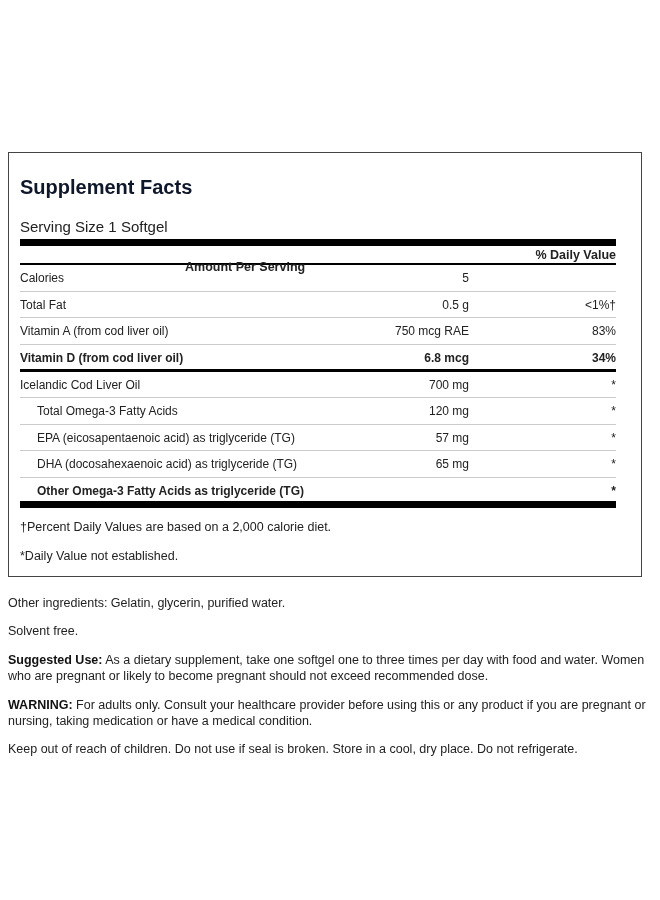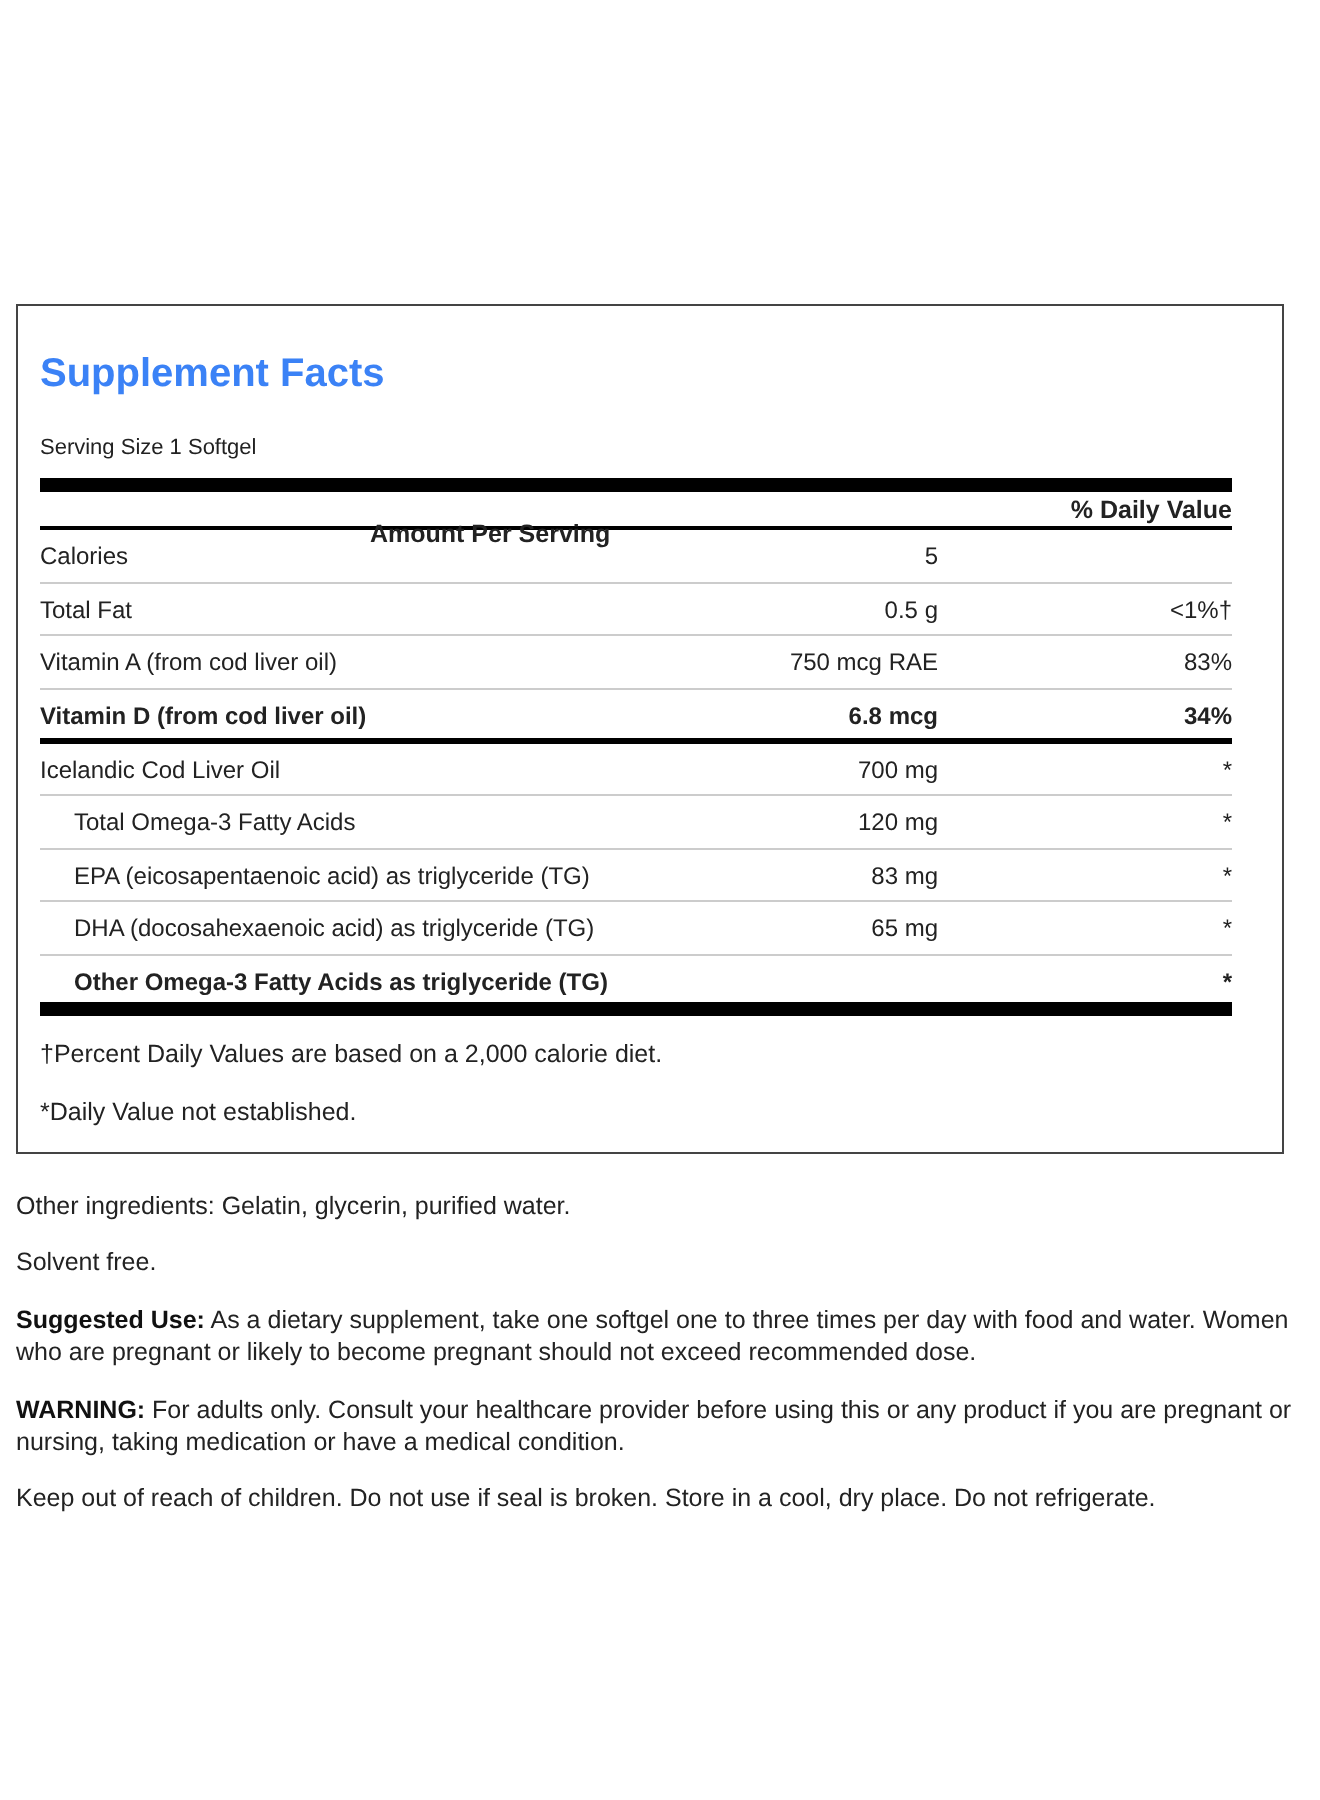--- a/index.html
+++ b/index.html
@@ -1,19 +1,19 @@
 <!DOCTYPE html>
 <html><head>
 <meta charset="utf-8">
 <style>
   html, body { margin:0; padding:0; background:#ffffff; }
   body { width:660px; height:900px; position:relative; font-family:"Liberation Sans", sans-serif; color:#222; overflow:hidden; }
   .facts-box { position:absolute; left:8px; top:152px; width:634px; height:425px; border:1px solid #444; box-sizing:border-box; }
-  .title { position:absolute; left:11px; top:23px; font-size:20px; font-weight:bold; color:#3b82f6; margin:0; }
-  .serving { position:absolute; left:11px; top:65px; font-size:11px; }
+  .title { position:absolute; left:11px; top:23px; font-size:20px; font-weight:bold; color:#0f172a; margin:0; }
+  .serving { position:absolute; left:11px; top:65px; font-size:15px; }
   .thick-bar { position:absolute; left:11px; width:596px; background:#000; }
   .thick-bar.top { top:86px; height:7px; }
   .thick-bar.bottom { top:348px; height:7px; }
   .header-row { position:absolute; left:11px; top:93px; width:596px; height:17px; border-bottom:2px solid #000; font-size:12.5px; font-weight:bold; }
   .header-row .h-amount { position:absolute; left:165px; top:14px; }
   .header-row .h-dv { position:absolute; right:0; top:2px; }
   .rows { position:absolute; left:11px; top:112px; width:596px; }
   .row { position:relative; height:25.5px; border-bottom:1px solid #ccc; font-size:12px; }
   .row.sep-thick { border-bottom:3px solid #000; height:24px;font-weight:bold; }
   .row.last { border-bottom:none;font-weight:bold; }
@@ -69,21 +69,21 @@
       <span class="amount">700 mg</span>
       <span class="dv">*</span>
     </div>
     <div class="row indent">
       <span class="name">Total Omega-3 Fatty Acids</span>
       <span class="amount">120 mg</span>
       <span class="dv">*</span>
     </div>
     <div class="row indent">
       <span class="name">EPA (eicosapentaenoic acid) as triglyceride (TG)</span>
-      <span class="amount">83 mg</span>
+      <span class="amount">57 mg</span>
       <span class="dv">*</span>
     </div>
     <div class="row indent">
       <span class="name">DHA (docosahexaenoic acid) as triglyceride (TG)</span>
       <span class="amount">65 mg</span>
       <span class="dv">*</span>
     </div>
     <div class="row indent last">
       <span class="name">Other Omega-3 Fatty Acids as triglyceride (TG)</span>
       <span class="amount"></span>

